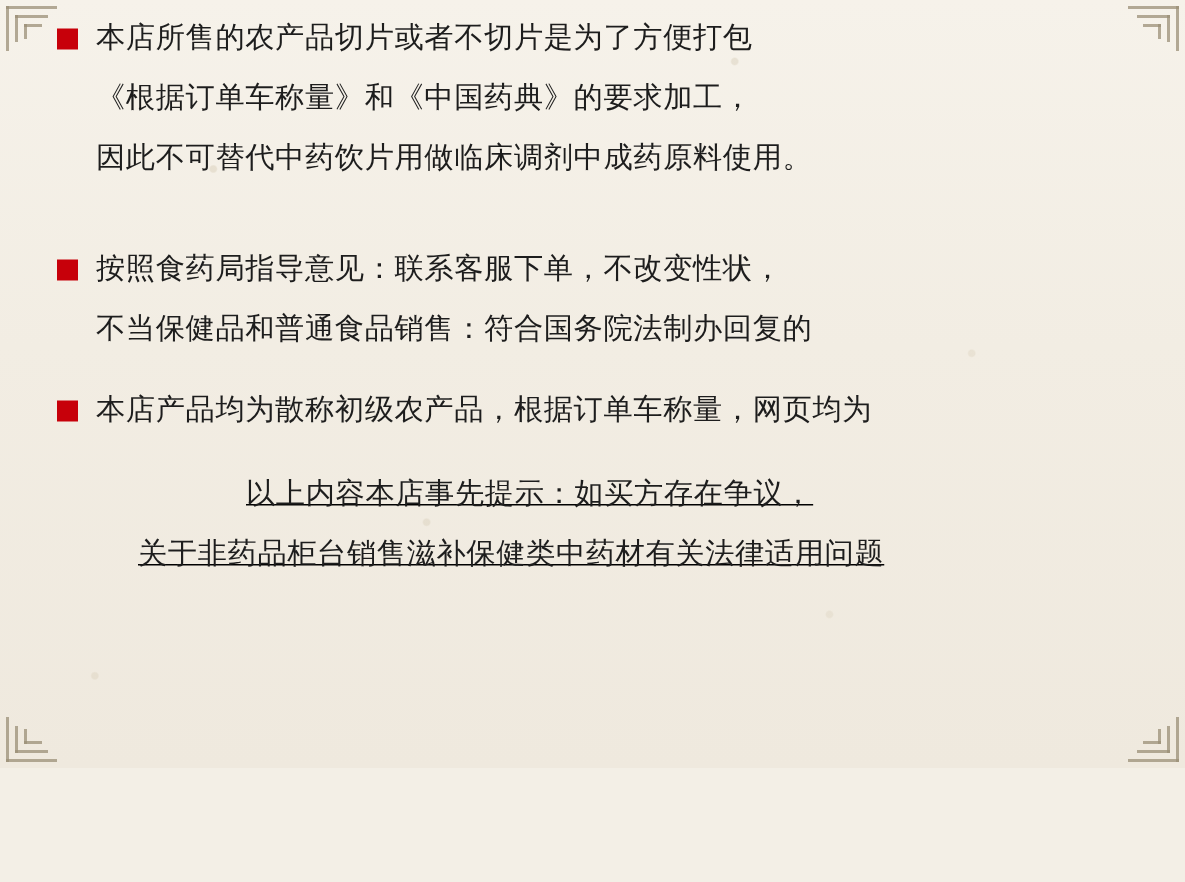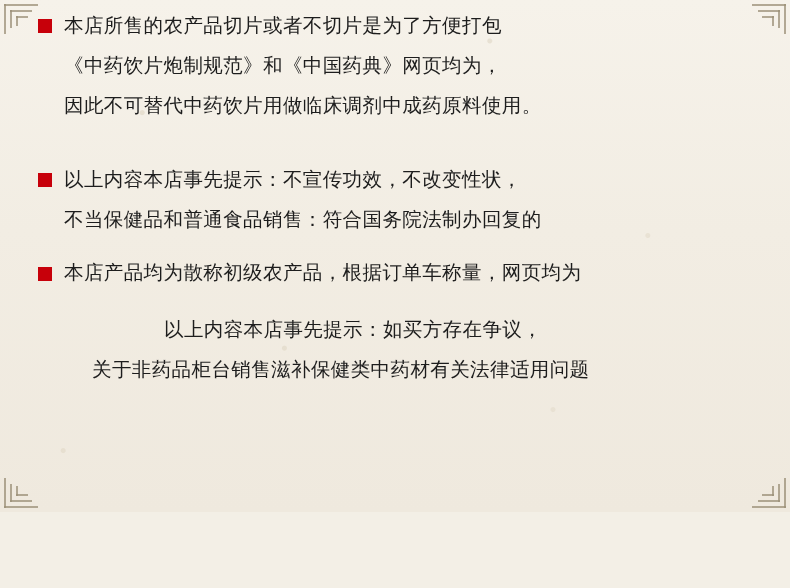--- a/index.html
+++ b/index.html
@@ -71,24 +71,25 @@
     background: #c7000a;
   }
   .line {
     font-size: 19.5px;
     line-height: 40px;
     color: #1d1d1d;
     letter-spacing: 0.4px;
     white-space: nowrap;
   }
   .gap { height: 20px; }
-  .block.tight { margin-bottom: 0; font-family: Liberation Mono, monospace; }
+  .block.tight { margin-bottom: 0; }
   .closing {
     margin-top: 16px;
     padding-left: 28px;
+    text-decoration: underline;
   }
   .closing .line.center-ish { padding-left: 100px; }
   .closing .line.wide { padding-left: 28px; }
 </style>
 </head>
 <body>
 
 <div class="page">
 
   <div class="frame-corner fc-tl">
@@ -122,29 +123,29 @@
       <span class="v2"></span>
     <span class="h3"></span>
       <span class="v3"></span>
   </div>
 
   <div class="content">
 
     <div class="block">
       <div class="bullet"></div>
       <div class="line">本店所售的农产品切片或者不切片是为了方便打包</div>
-      <div class="line">《中药饮片炮制规范》和《中国药典》网页均为，</div>
+      <div class="line">《根据订单车称量》和《中国药典》的要求加工，</div>
       <div class="line">因此不可替代中药饮片用做临床调剂中成药原料使用。</div>
     </div>
 
     <div class="gap"></div>
 
     <div class="block">
       <div class="bullet"></div>
-      <div class="line">以上内容本店事先提示：不宣传功效，不改变性状，</div>
+      <div class="line">按照食药局指导意见：联系客服下单，不改变性状，</div>
       <div class="line">不当保健品和普通食品销售：符合国务院法制办回复的</div>
     </div>
 
     <div class="block tight">
       <div class="bullet"></div>
       <div class="line">本店产品均为散称初级农产品，根据订单车称量，网页均为</div>
     </div>
 
     <div class="closing">
       <div class="line center-ish">以上内容本店事先提示：如买方存在争议，</div>

